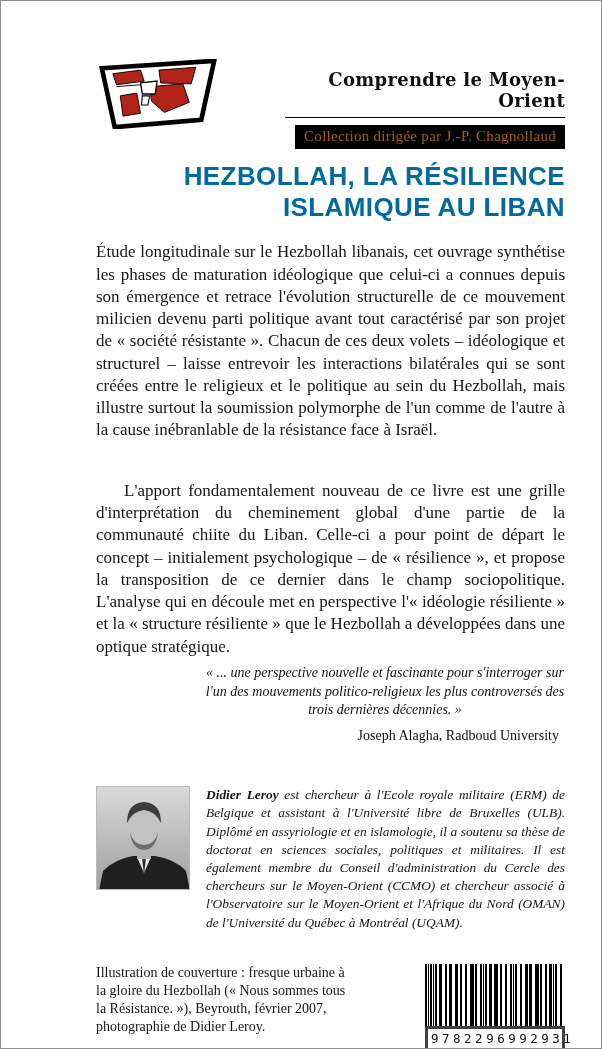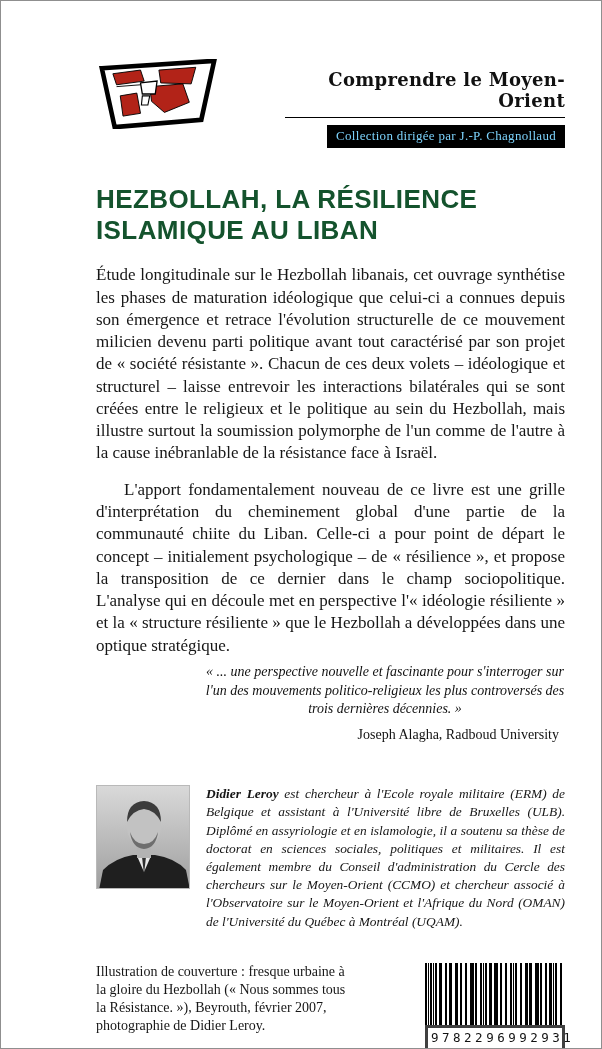--- a/index.html
+++ b/index.html
@@ -22,40 +22,40 @@
   .collection { margin-top:30px; text-align:right; width:280px; }
   .collection-name {
     font-family:"DejaVu Serif", serif;
     font-weight:bold; font-size:18px; letter-spacing:0.3px;
     padding-bottom:6px;
   }
   .collection-rule { border-bottom:1.5px solid #000; width:100%; }
   .collection-bar {
     display:inline-block;
     margin-top:7px;
-    background:#000; color:#7dd3fc;
-    font-size:13px; letter-spacing:0.3px;
+    background:#000; color:#a16207;
+    font-size:15px; letter-spacing:0.3px;
     padding:3px 9px 4px 9px;
   }
 
   
   .title {
-    margin-top:36px;
-    text-align:left;
+    margin-top:12px;
+    text-align:right;
     font-family:"Liberation Sans", sans-serif;
     font-weight:700; font-size:26px; line-height:1.18;
-    letter-spacing:0.4px; color:#14532d;
+    letter-spacing:0.4px; color:#0369a1;
   }
 
   
   .synopsis p {
     font-size:17px; line-height:1.31; text-align:justify; color:#161616;
   }
   .synopsis .p1 { margin-top:19px; }
-  .synopsis .p2 { margin-top:14px; text-indent:28px; }
+  .synopsis .p2 { margin-top:38px; text-indent:28px; }
 
   
   .quote-block { margin-top:6px; margin-left:auto; width:360px; }
   .quote-text {
     font-style:italic; font-size:14px; line-height:1.34; text-align:center;
   }
   .quote-attribution {
     margin-top:8px; text-align:right; font-size:14px; padding-right:6px;
   }
 

